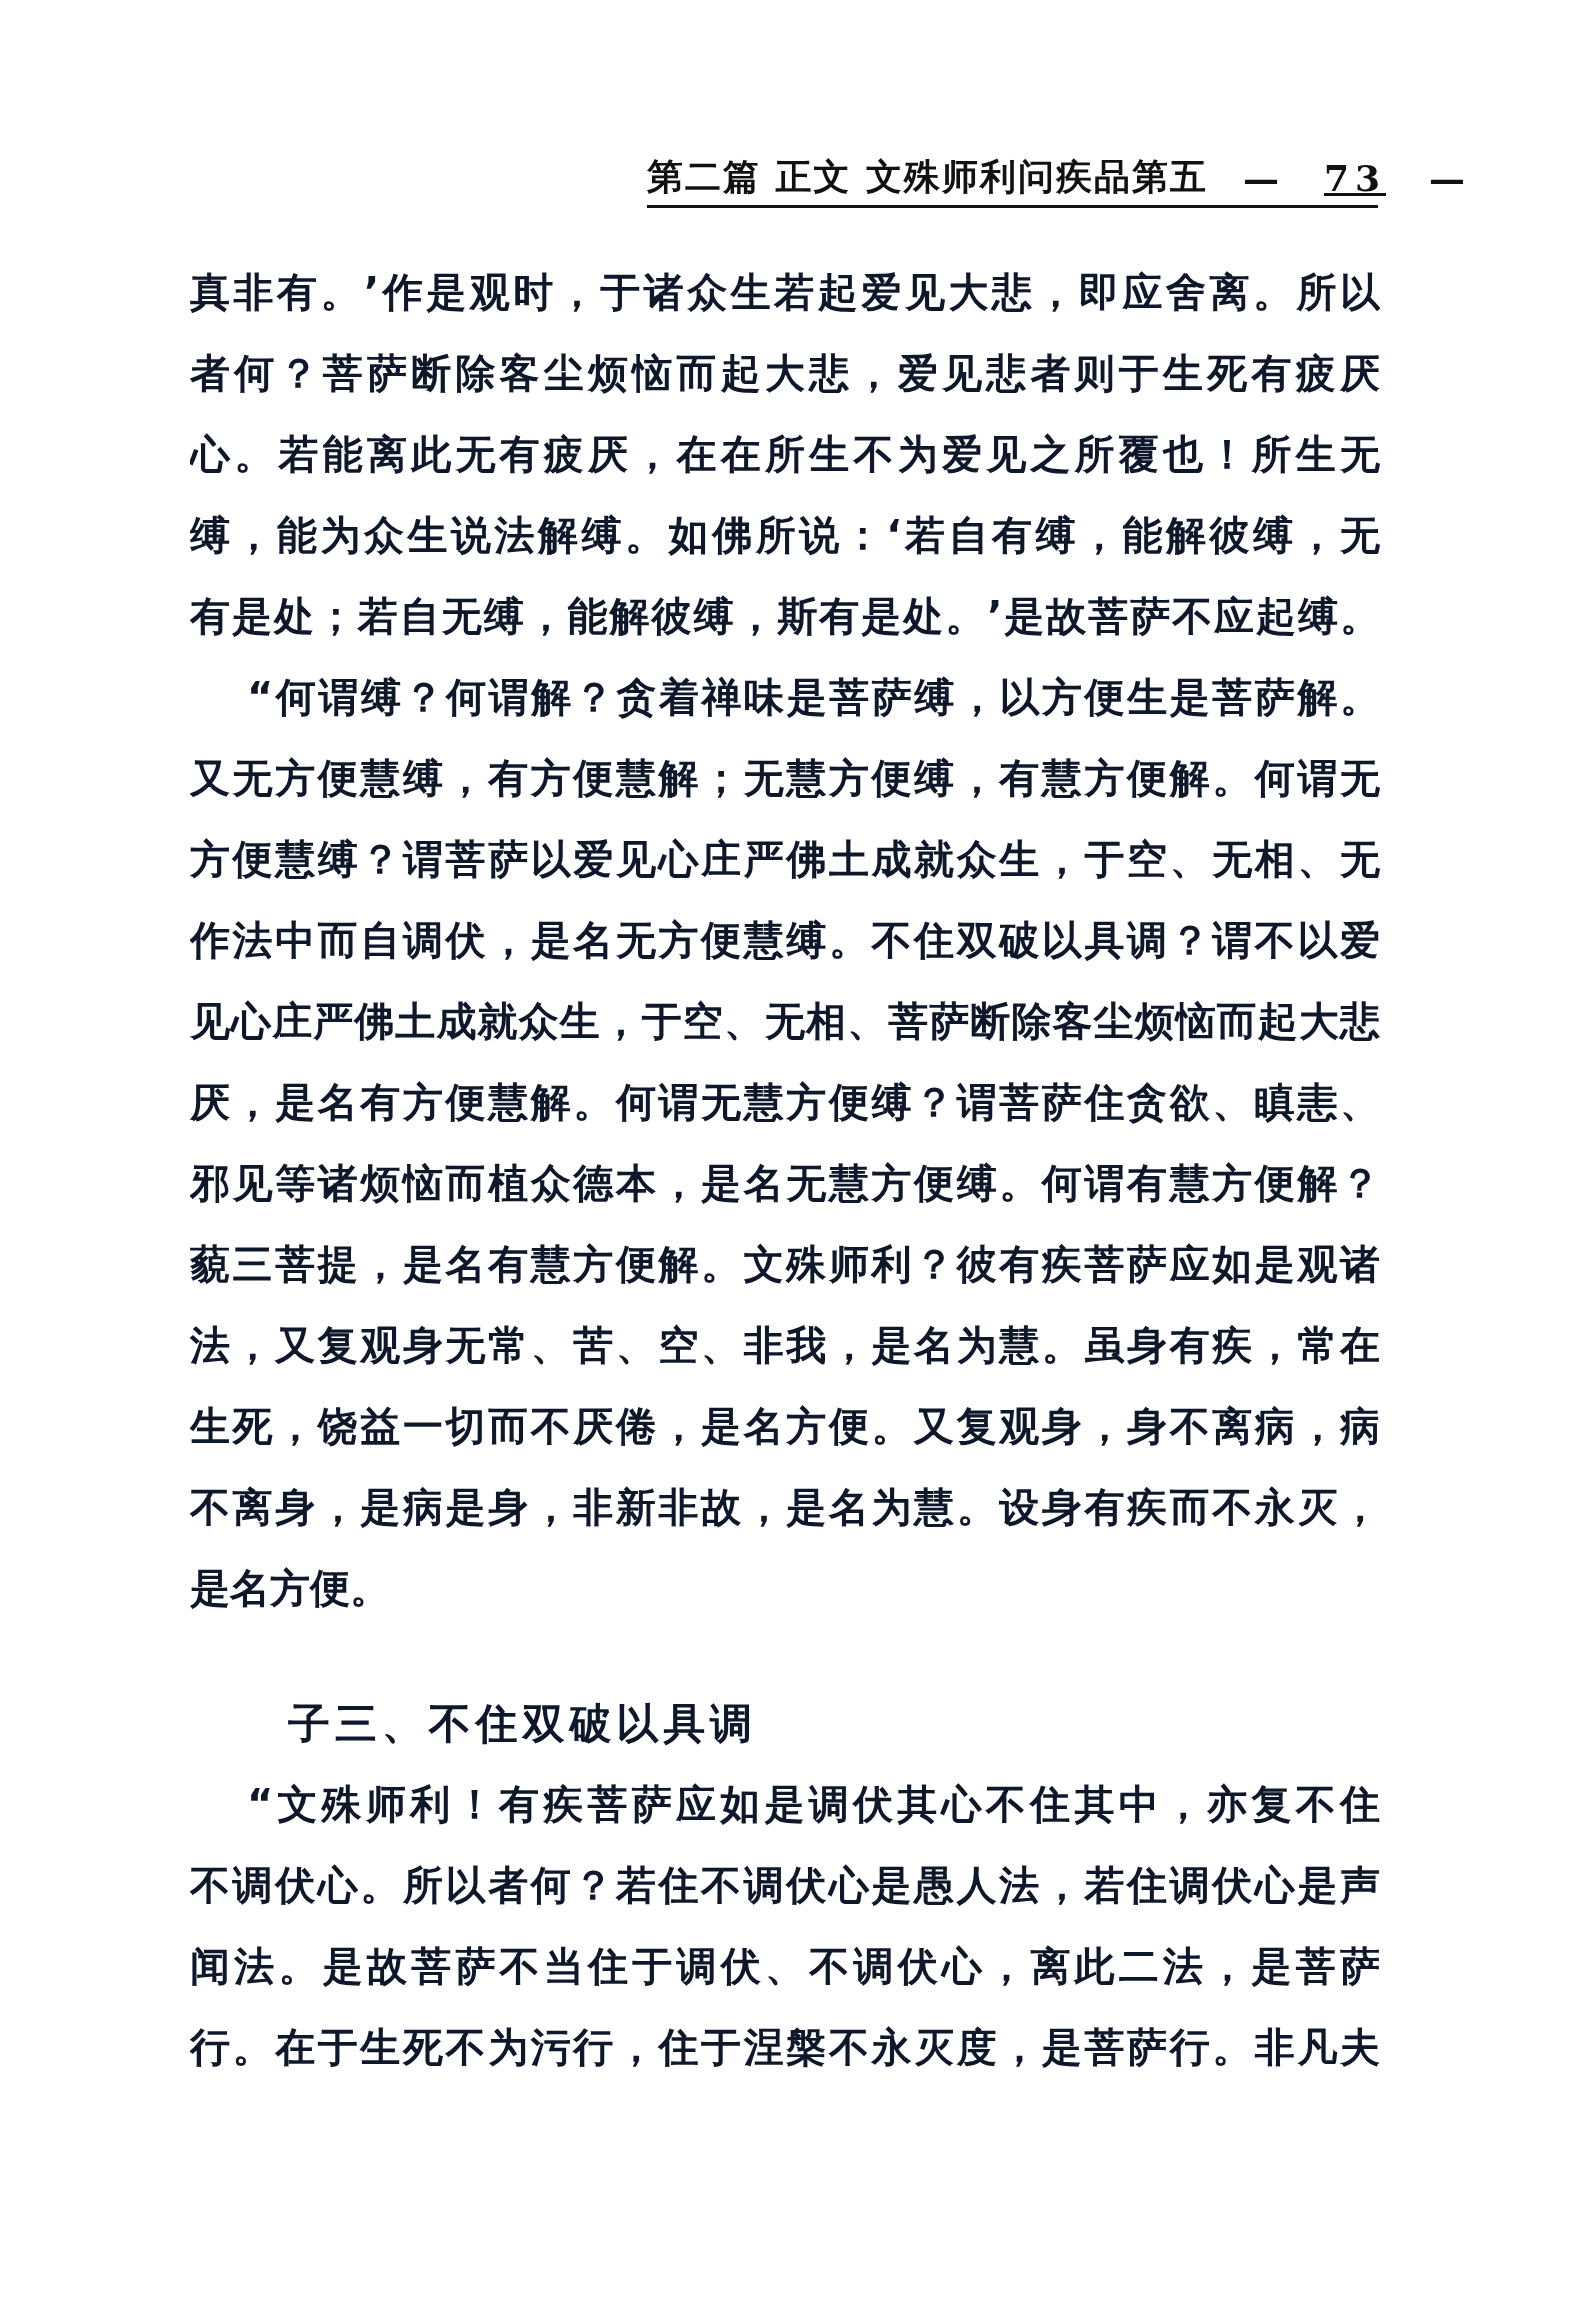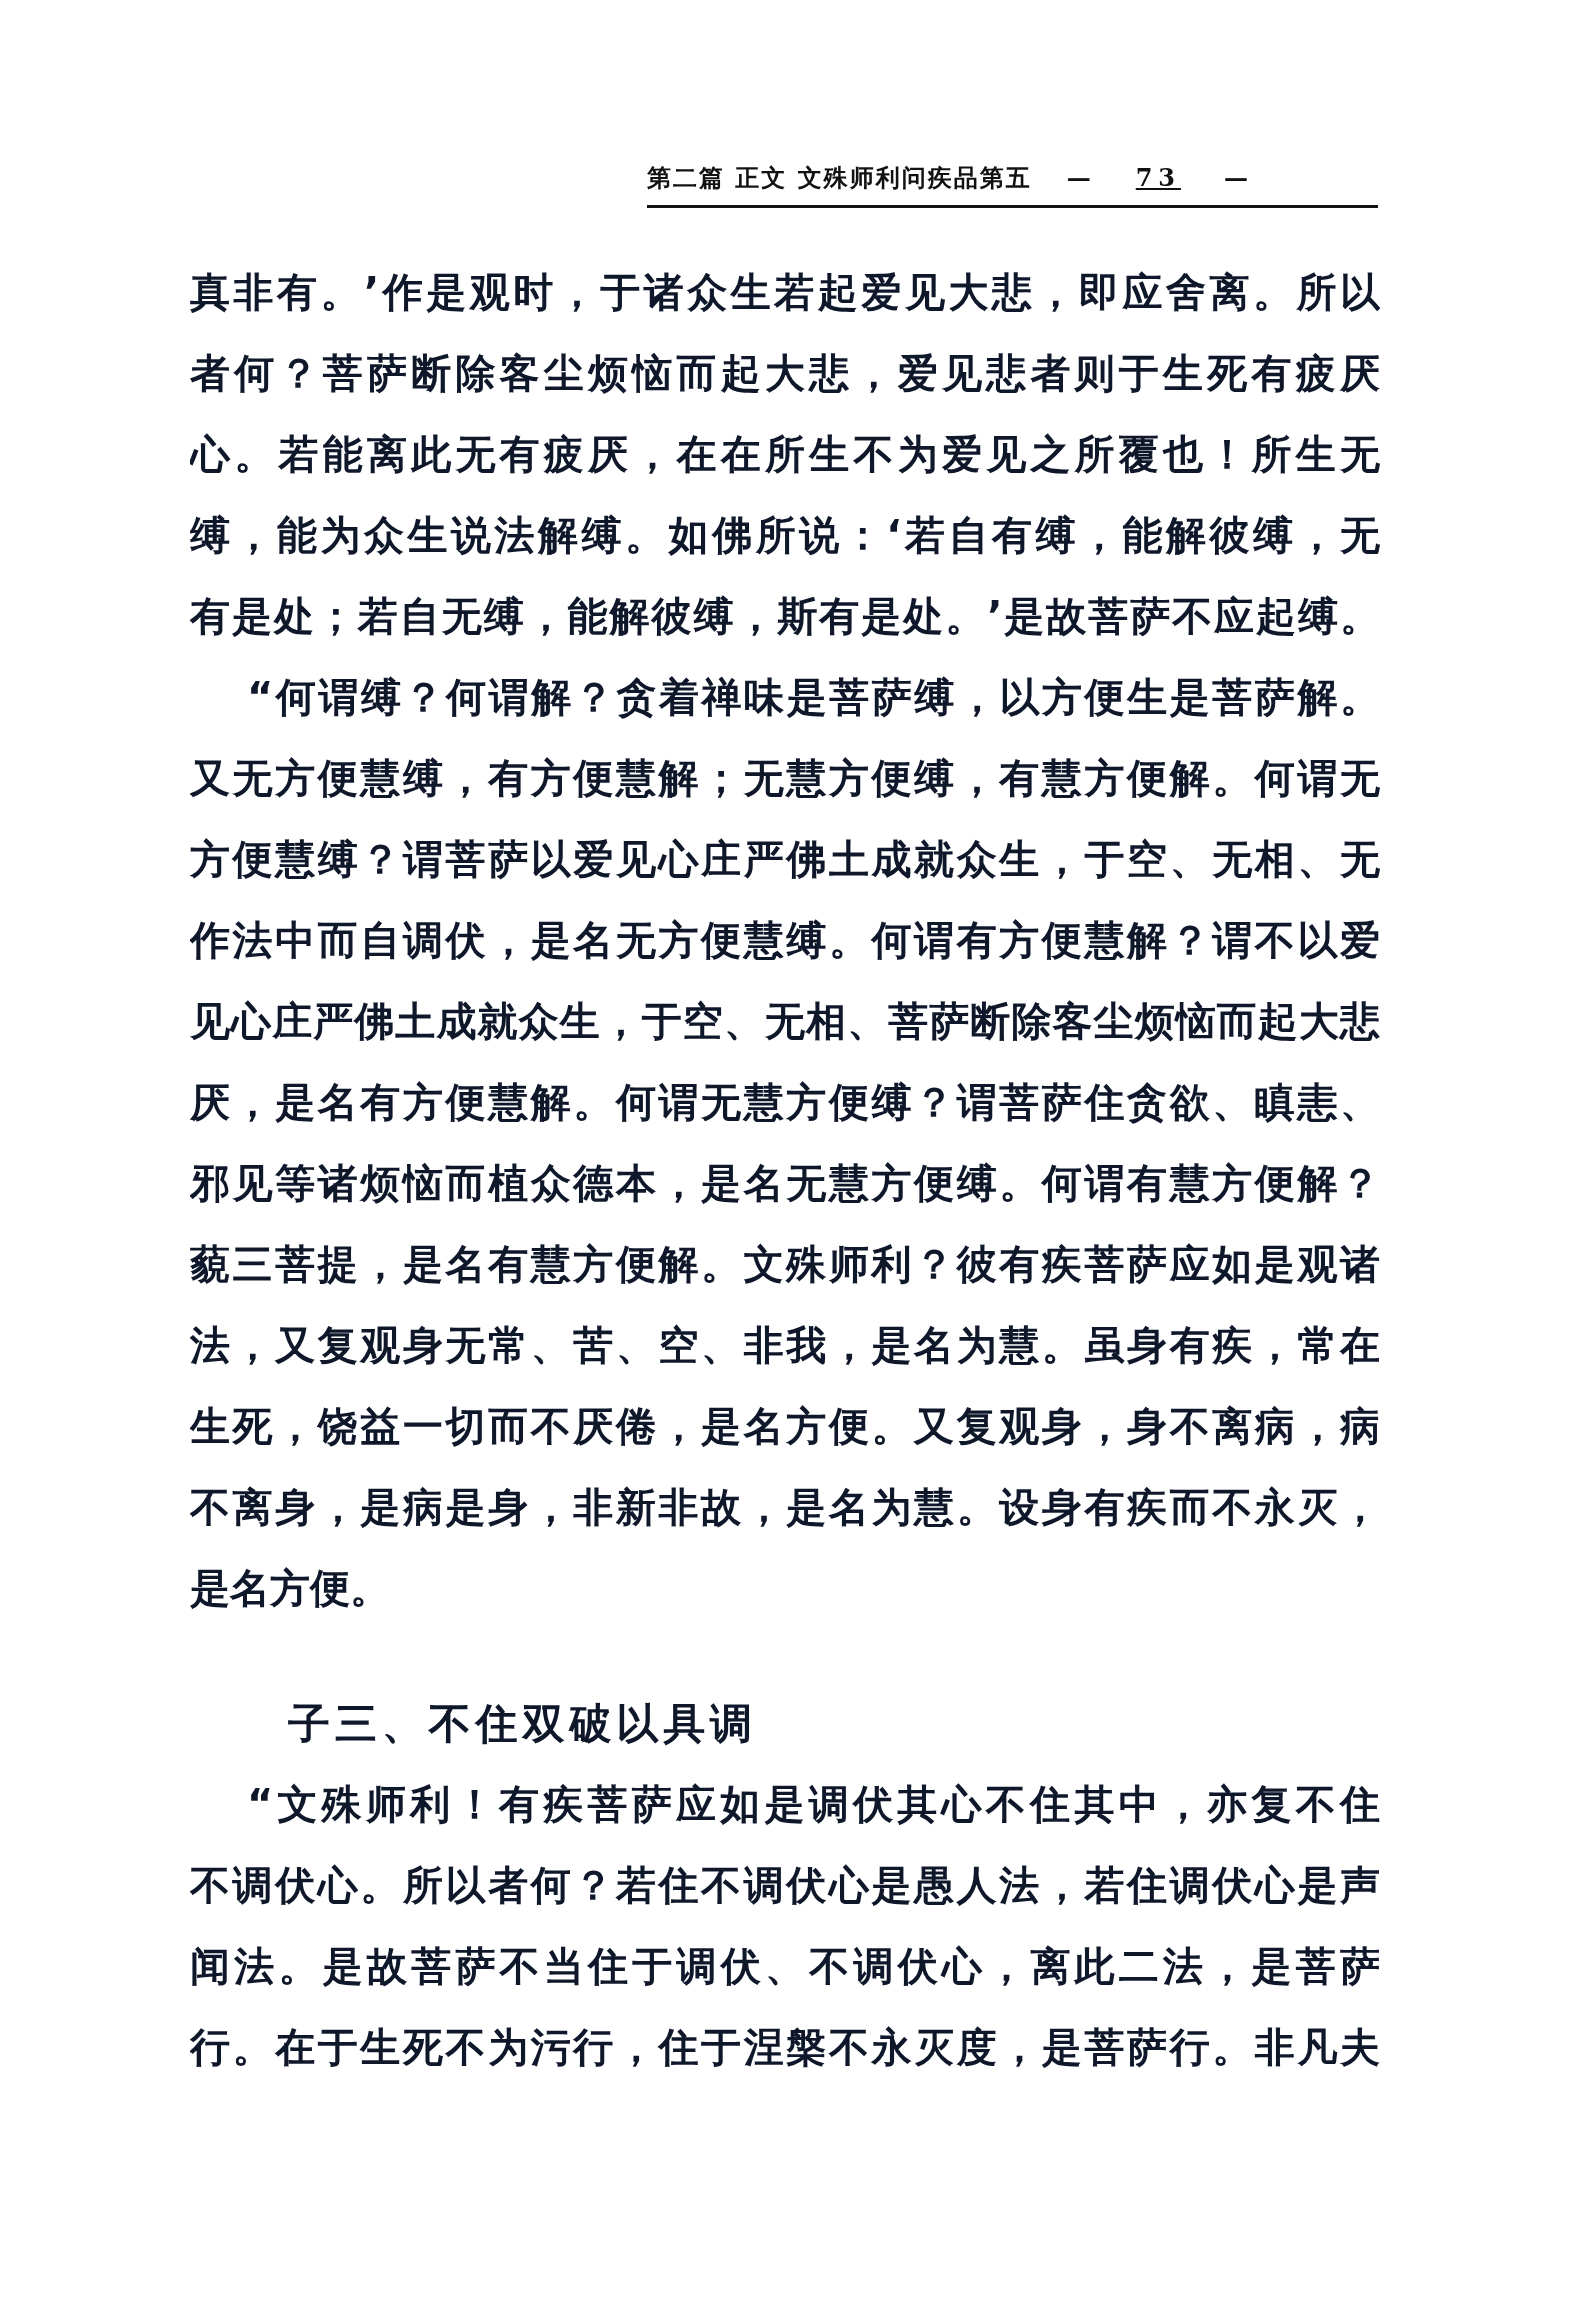--- a/index.html
+++ b/index.html
@@ -16,21 +16,21 @@
   .running-header {
     position: absolute;
     left: 647px;
     top: 154px;
     width: 733px;
     height: 47px;
     display: flex;
     align-items: center;
     white-space: nowrap;
     font-family: "DejaVu Serif", "Liberation Serif", serif;
-    font-size: 24px;
+    font-size: 36px;
     font-weight: 700;
     letter-spacing: 2px;
   }
   .rh-title { flex: 0 0 auto; }
   .rh-dash-left  { margin-left: 35px; }
   .rh-num   { margin-left: 43px; font-family: "DejaVu Serif", serif; letter-spacing: 5.9px; text-decoration: underline; }
   .rh-dash-right { margin-left: 43px; }
   .header-rule {
     position: absolute;
     left: 647px;
@@ -87,21 +87,21 @@
 
   <div class="body-text">
     <div class="line">真非有。’作是观时，于诸众生若起爱见大悲，即应舍离。所以</div>
     <div class="line">者何？菩萨断除客尘烦恼而起大悲，爱见悲者则于生死有疲厌</div>
     <div class="line">心。若能离此无有疲厌，在在所生不为爱见之所覆也！所生无</div>
     <div class="line">缚，能为众生说法解缚。如佛所说：‘若自有缚，能解彼缚，无</div>
     <div class="line">有是处；若自无缚，能解彼缚，斯有是处。’是故菩萨不应起缚。</div>
     <div class="line indent">“何谓缚？何谓解？贪着禅味是菩萨缚，以方便生是菩萨解。</div>
     <div class="line">又无方便慧缚，有方便慧解；无慧方便缚，有慧方便解。何谓无</div>
     <div class="line">方便慧缚？谓菩萨以爱见心庄严佛土成就众生，于空、无相、无</div>
-    <div class="line">作法中而自调伏，是名无方便慧缚。何谓有方便慧解？谓不以爱</div>
+    <div class="line">作法中而自调伏，是名无方便慧缚。不住双破以具调？谓不以爱</div>
     <div class="line">见心庄严佛土成就众生，于空、无相、菩萨断除客尘烦恼而起大悲</div>
     <div class="line">厌，是名有方便慧解。何谓无慧方便缚？谓菩萨住贪欲、瞋恚、</div>
     <div class="line">邪见等诸烦恼而植众德本，是名无慧方便缚。何谓有慧方便解？</div>
     <div class="line">藐三菩提，是名有慧方便解。文殊师利？彼有疾菩萨应如是观诸</div>
     <div class="line">法，又复观身无常、苦、空、非我，是名为慧。虽身有疾，常在</div>
     <div class="line">生死，饶益一切而不厌倦，是名方便。又复观身，身不离病，病</div>
     <div class="line">不离身，是病是身，非新非故，是名为慧。设身有疾而不永灭，</div>
     <div class="line para-end">是名方便。</div>
 
     <div class="section-heading">子三、不住双破以具调</div>

